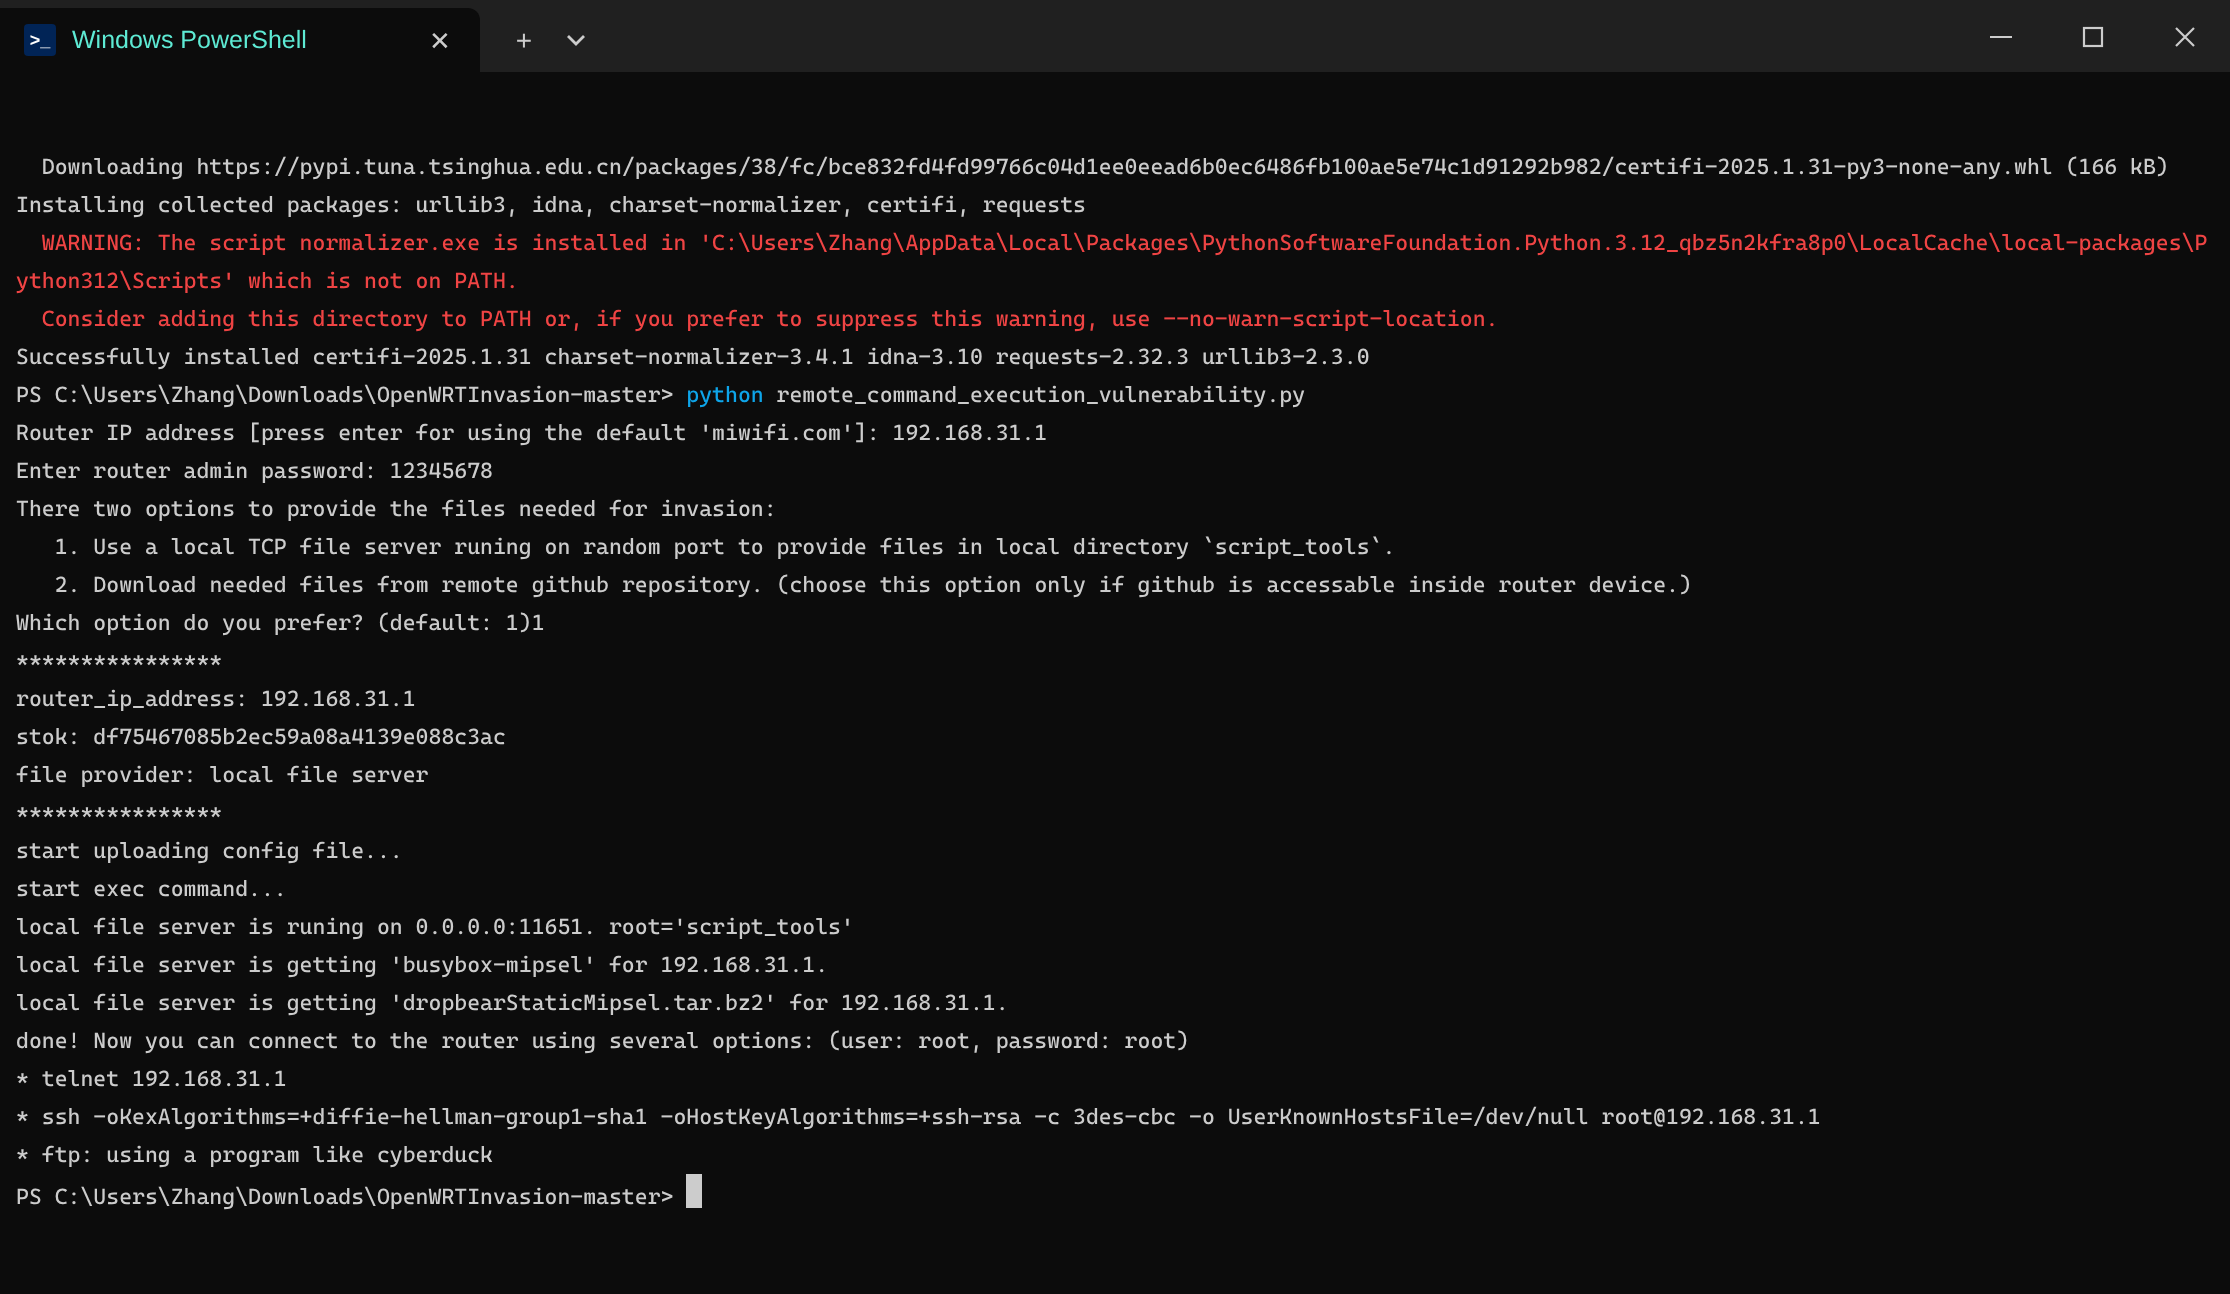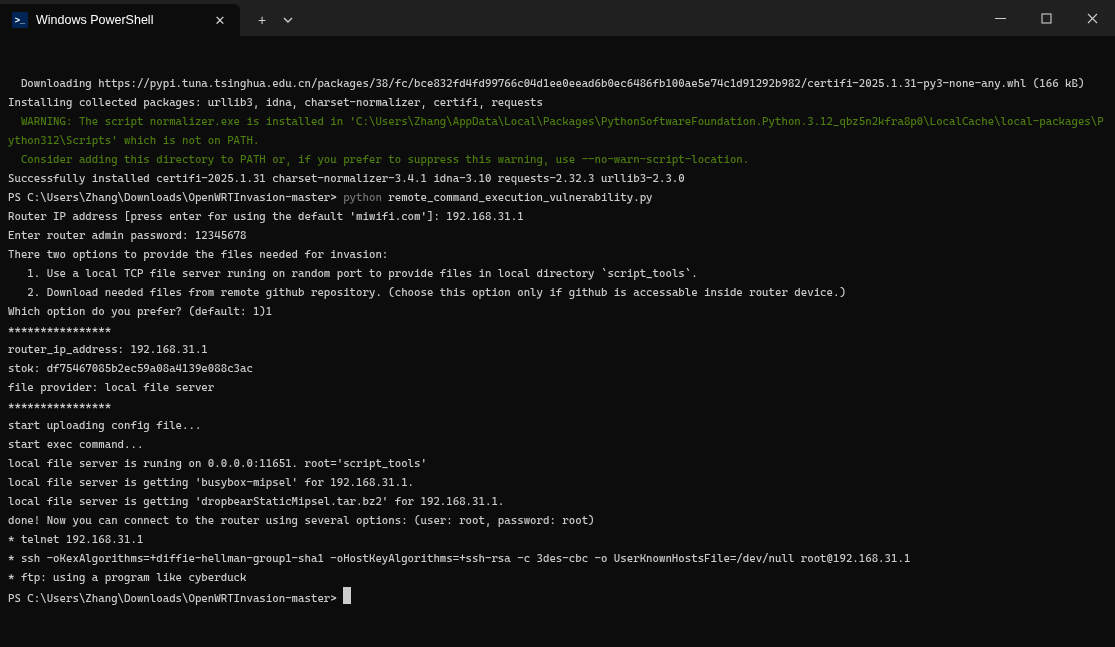--- a/index.html
+++ b/index.html
@@ -31,21 +31,21 @@
   }
   .tab .ps-icon {
     width: 16px; height: 16px;
     background: #012456;
     display: flex; align-items: center; justify-content: center;
     font-size: 9px; color: #fff; font-weight: bold;
     border-radius: 2px;
     font-family: sans-serif;
   }
   .tab-title {
-    color: #ffffff;
+    color: #5eead4;
     font-size: 12.5px;
     font-family: "Segoe UI", sans-serif;
     flex: 1;
     white-space: nowrap;
     overflow: hidden;
   }
   .tab-close {
     color: #ccc;
     font-size: 13px;
     width: 20px; height: 20px;
@@ -80,22 +80,22 @@
     color: #cccccc;
     font-size: 11px;
     line-height: 19px;
     white-space: pre-wrap;
     word-break: break-all;
     letter-spacing: 0px;
     height: calc(100% - 36px);
     overflow: hidden;
   }
   .line { min-height: 19px; }
-  .yellow { color: #4d7c0f; }
-  .cmd-yellow { color: #737373; }
+  .yellow { color: #ef4444; }
+  .cmd-yellow { color: #0ea5e9; }
   .cursor {
     display: inline-block;
     width: 8px;
     height: 17px;
     background: #cccccc;
     vertical-align: text-bottom;
     margin-bottom:1px;
   }
 </style>
 </head>

